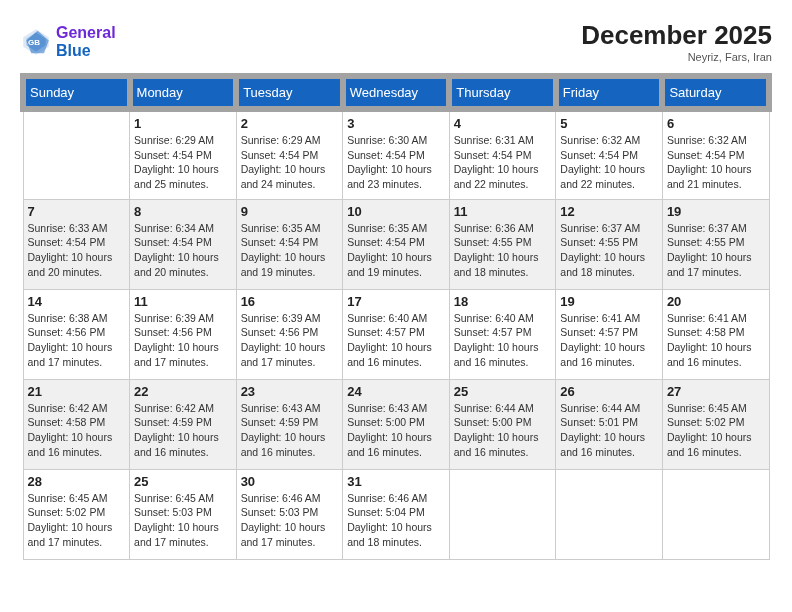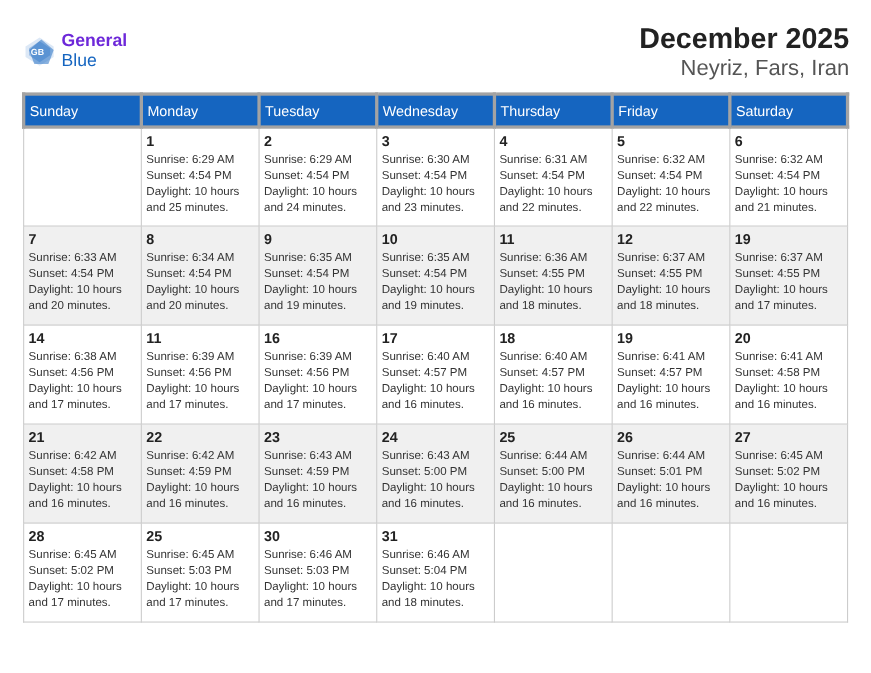--- a/index.html
+++ b/index.html
@@ -27,36 +27,36 @@
     }
     .title-block {
       text-align: right;
     }
     .month-year {
       font-size: 26px;
       font-weight: bold;
       color: #222;
     }
     .location {
-      font-size: 20px;
+      font-size: 11px;
       color: #555;
     }
     .calendar {
       width: 100%;
       border-collapse: collapse;
       font-size: 11px;
     }
     .calendar th {
       background: #1565c0;
       color: #fff;
       padding: 6px 4px;
       text-align: left;
       font-size: 13px;
       font-weight: normal;
-      border: 3px solid #a3a3a3;
+      border: 6px solid #a3a3a3;
     }
     .calendar td {
       border: 1px solid #ccc;
       vertical-align: top;
       padding: 4px;
       width: calc(100% / 7);
       height: 90px;
     }
     .day-num {
       font-size: 13px;
@@ -87,21 +87,21 @@
   <div class="logo">
     <svg class="logo-icon" viewBox="0 0 40 40">
       <polygon points="20,4 36,14 36,26 20,36 4,26 4,14" fill="#1565c0" opacity="0.15"></polygon>
       <polygon points="20,8 32,16 32,24 20,32 8,24 8,16" fill="#1565c0" opacity="0.3"></polygon>
       <polygon points="14,10 30,10 34,20 30,30 14,30 10,20" fill="none"></polygon>
       <path d="M22 6 L36 18 L30 34 L14 34 L8 18 Z" fill="#1565c0" opacity="0.5"></path>
       <text x="10" y="24" font-size="10" fill="white" font-weight="bold">GB</text>
     </svg>
     <div>
       <div style="font-size:16px;font-weight:bold;color:#6d28d9;">General</div>
-      <div style="font-size:16px;font-weight:normal;color:#1565c0;">Blue</div>
+      <div style="font-size:16px;font-weight:bold;color:#1565c0;">Blue</div>
     </div>
   </div>
   <div class="title-block">
     <div class="month-year">December 2025</div>
     <div class="location">Neyriz, Fars, Iran</div>
   </div>
 </div>
 
 <table class="calendar">
   <thead>

